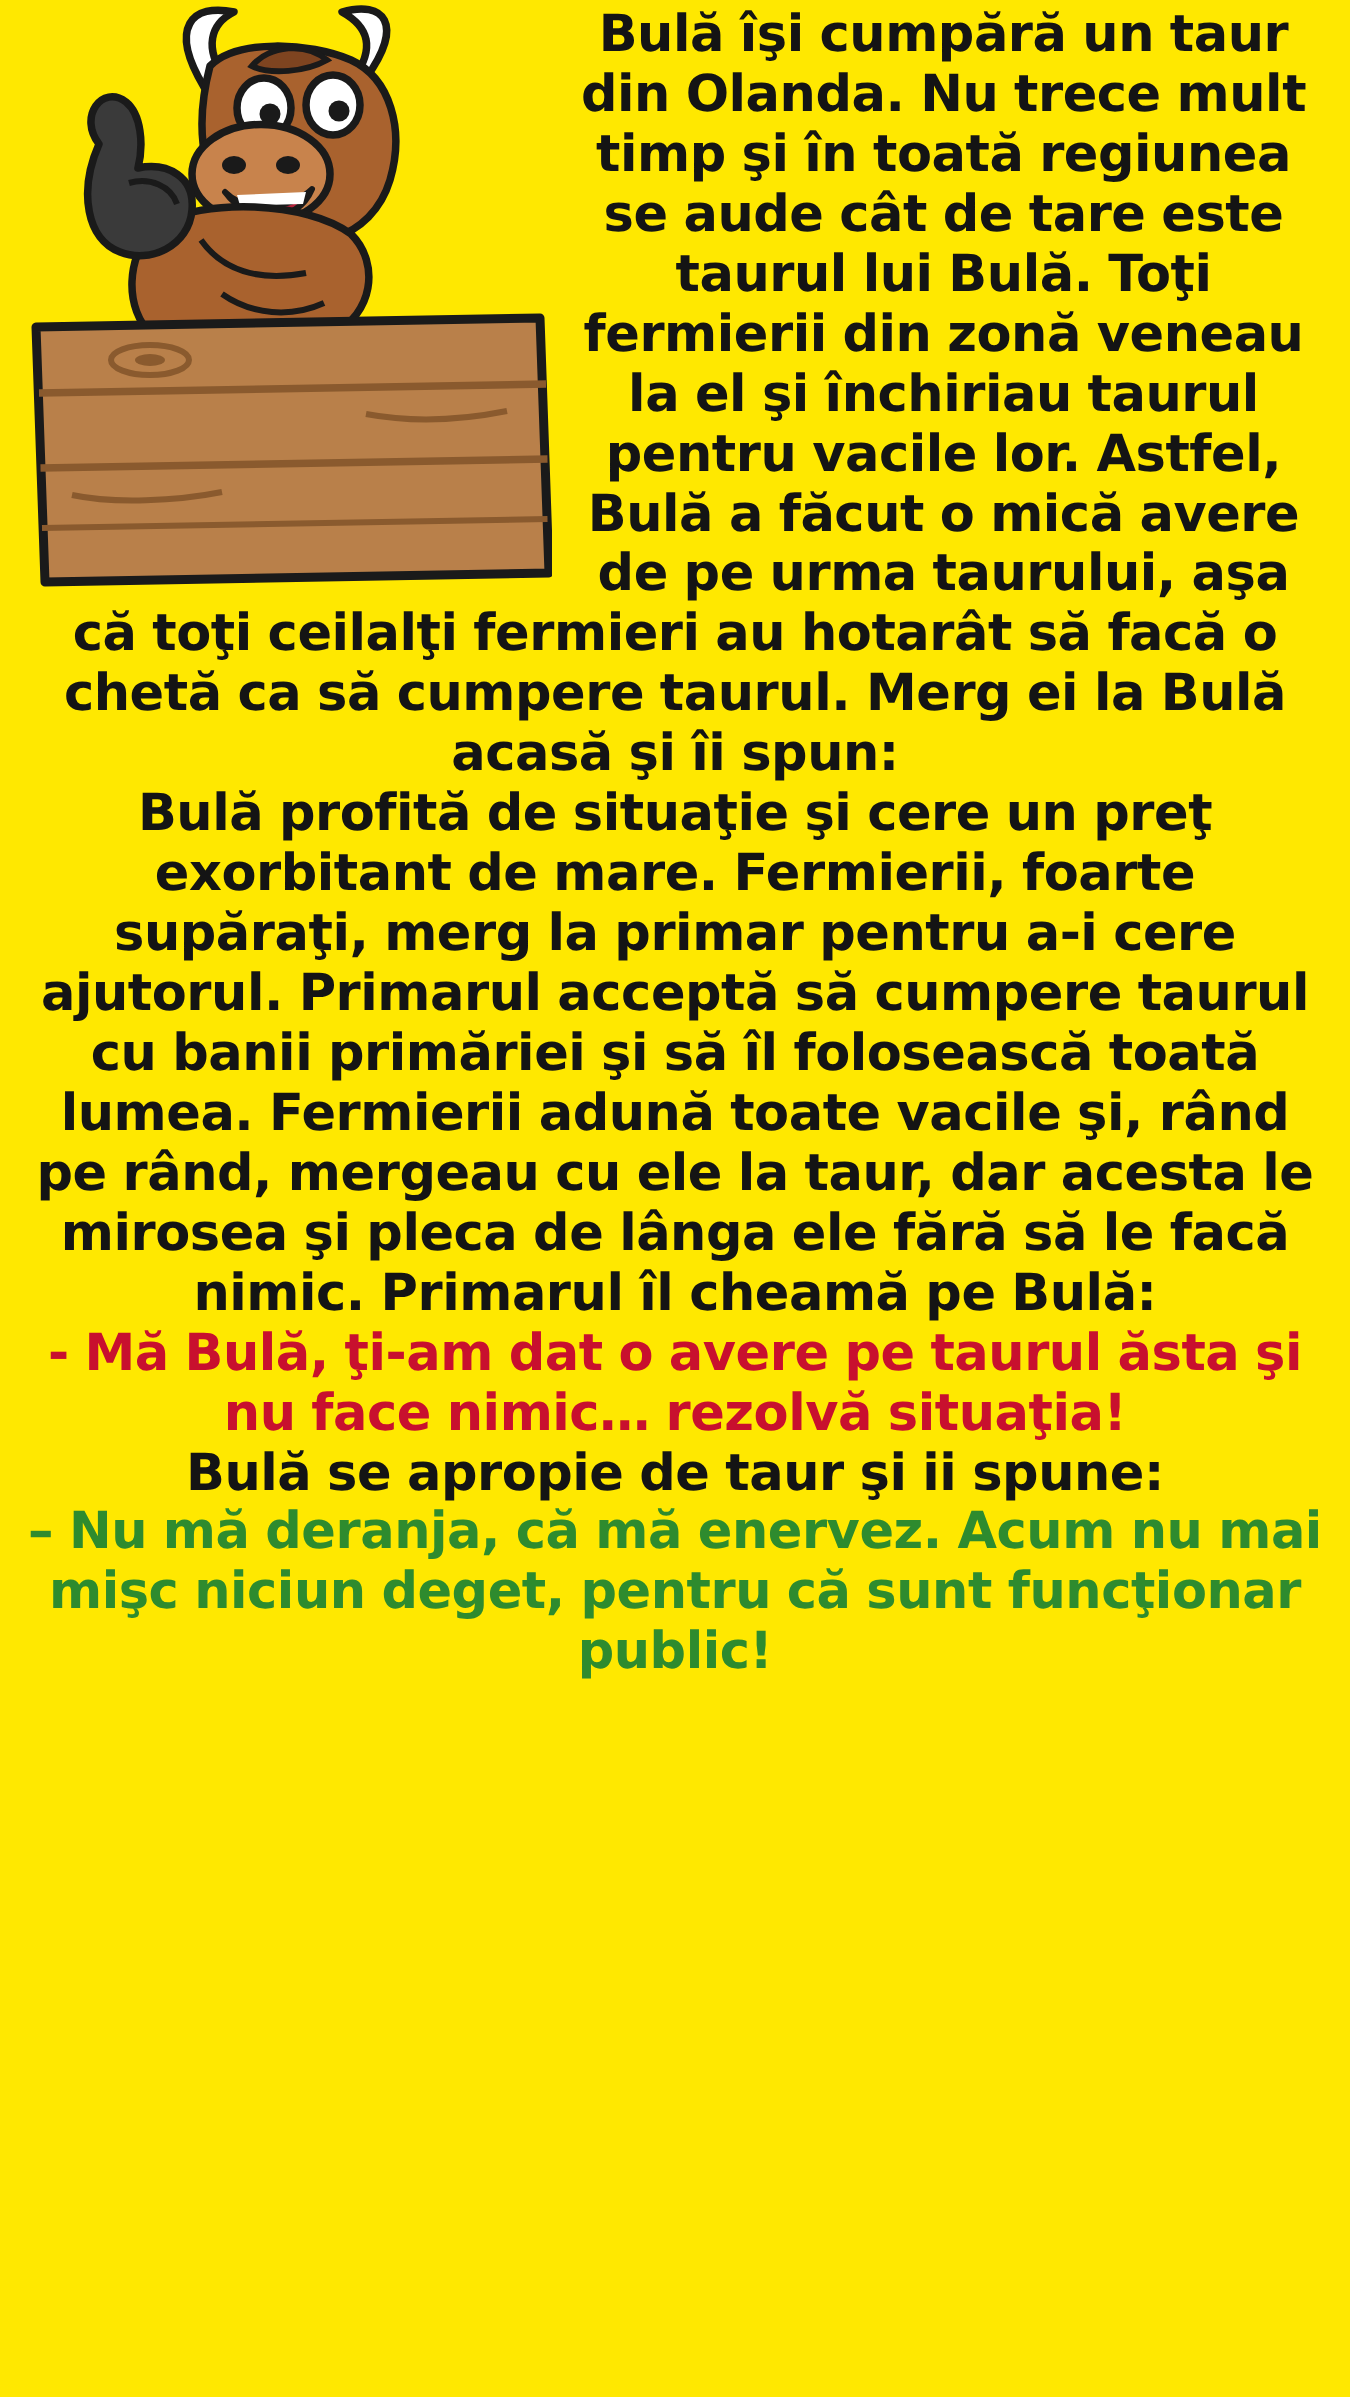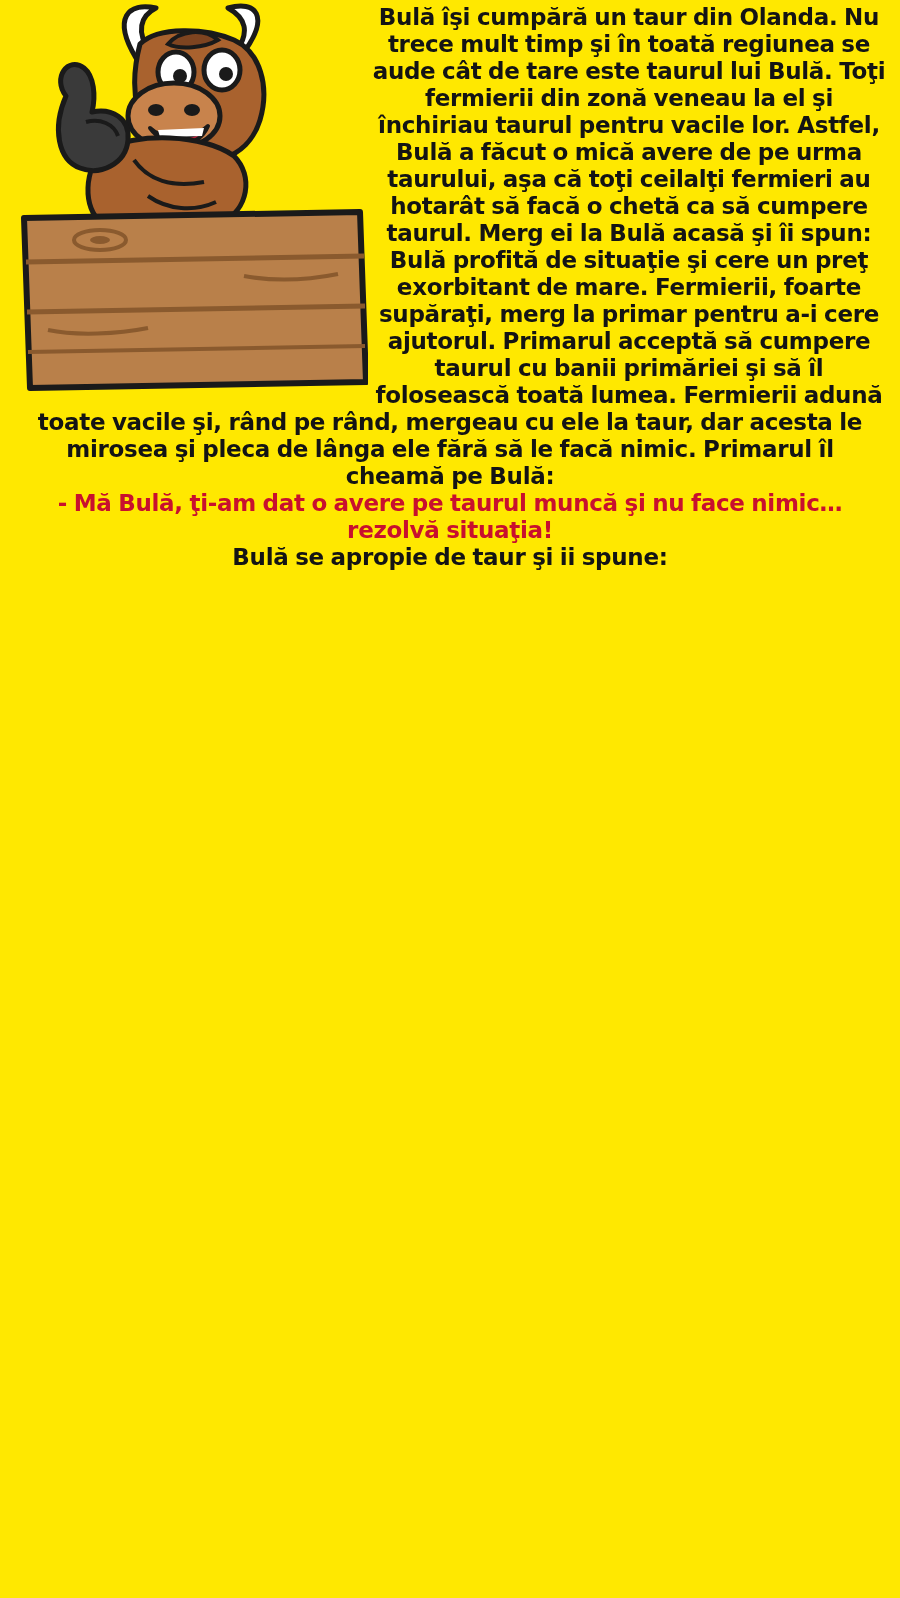--- a/index.html
+++ b/index.html
@@ -34,21 +34,21 @@
   
   .joke-text {
     position: absolute;
     left: 0;
     top: 0;
     width: 900px;
     padding: 4px 14px 0 14px;
     box-sizing: border-box;
     text-align: center;
     font-weight: 800;
-    font-size: 23px;
+    font-size: 34px;
     line-height: 1.175;
     letter-spacing: -0.3px;
     color: #111111;
     word-spacing: -1px;
   }
   .joke-text p { margin: 0; }
 
   
   .float-spacer {
     float: left;
@@ -112,17 +112,18 @@
         <path d="M40 330 C68 336, 110 334, 140 328" fill="none" stroke="#8A5A2E" stroke-width="4"></path>
         <path d="M236 276 C268 282, 300 280, 330 274" fill="none" stroke="#8A5A2E" stroke-width="4"></path>
       </g>
     </svg>
   </div>
 
   <div class="joke-text">
     <div class="float-spacer"></div>
     <p class="para c-black">Bulă îşi cumpără un taur din Olanda. Nu trece mult timp şi în toată regiunea se aude cât de tare este taurul lui Bulă. Toţi fermierii din zonă veneau la el şi închiriau taurul pentru vacile lor. Astfel, Bulă a făcut o mică avere de pe urma taurului, aşa că toţi ceilalţi fermieri au hotarât să facă o chetă ca să cumpere taurul. Merg ei la Bulă acasă şi îi spun:</p>
     <p class="para c-black">Bulă profită de situaţie şi cere un preţ exorbitant de mare. Fermierii, foarte supăraţi, merg la primar pentru a-i cere ajutorul. Primarul acceptă să cumpere taurul cu banii primăriei şi să îl folosească toată lumea. Fermierii adună toate vacile şi, rând pe rând, mergeau cu ele la taur, dar acesta le mirosea şi pleca de lânga ele fără să le facă nimic. Primarul îl cheamă pe Bulă:</p>
-    <p class="para c-red">- Mă Bulă, ţi-am dat o avere pe taurul muncă şi nu face nimic… rezolvă situaţia!</p>
+    <p class="para c-red">- Mă Bulă, ţi-am dat o avere pe taurul ăsta şi nu face nimic… rezolvă situaţia!</p>
     <p class="para c-black">Bulă se apropie de taur şi ii spune:</p>
+    <p class="para c-green">– Nu mă deranja, că mă enervez. Acum nu mai mişc niciun deget, pentru că sunt funcţionar public!</p>
   </div>
 
 </div>
 
 </body></html>

